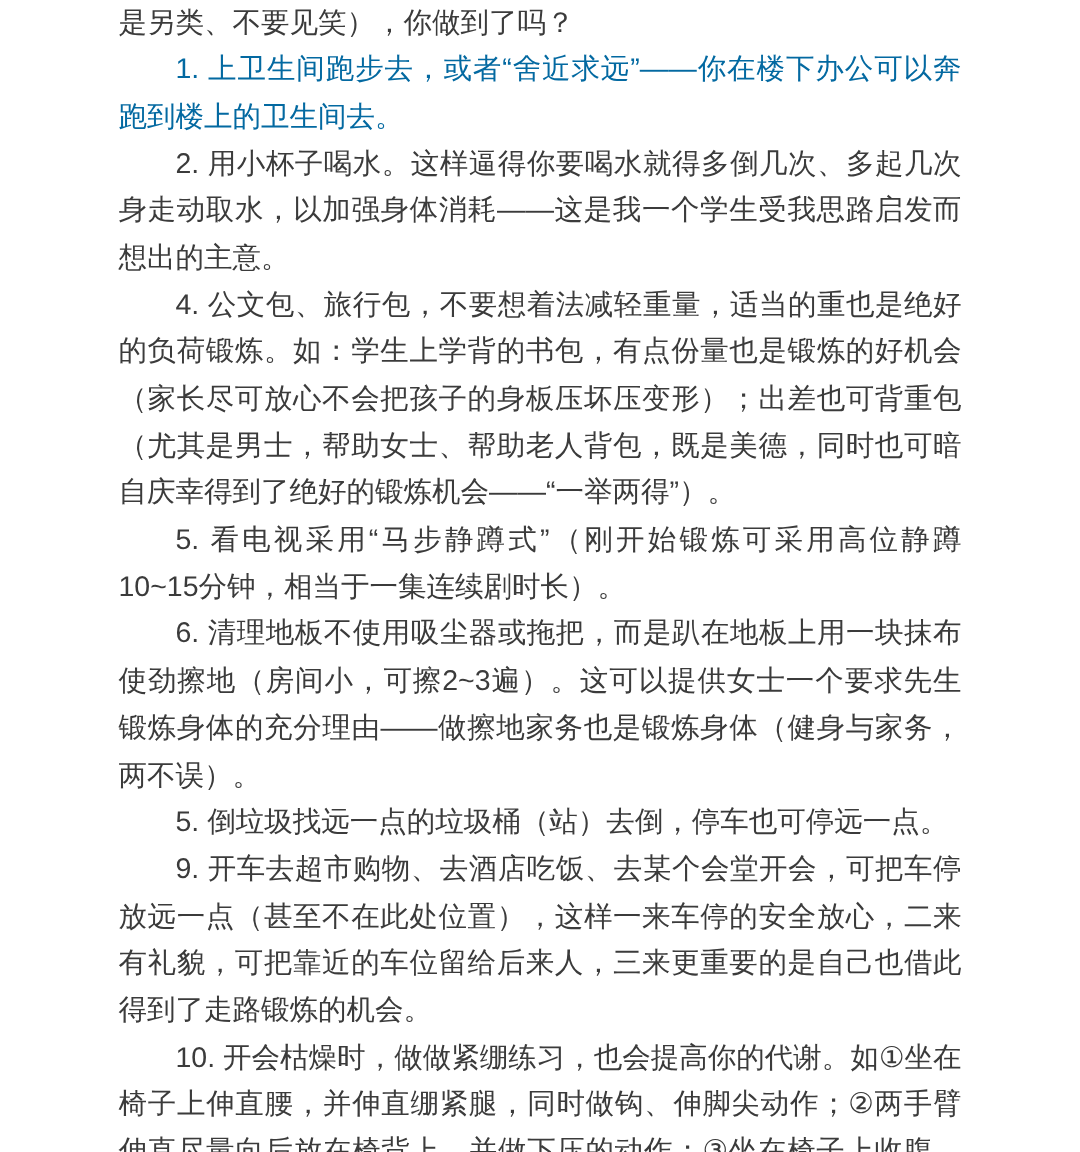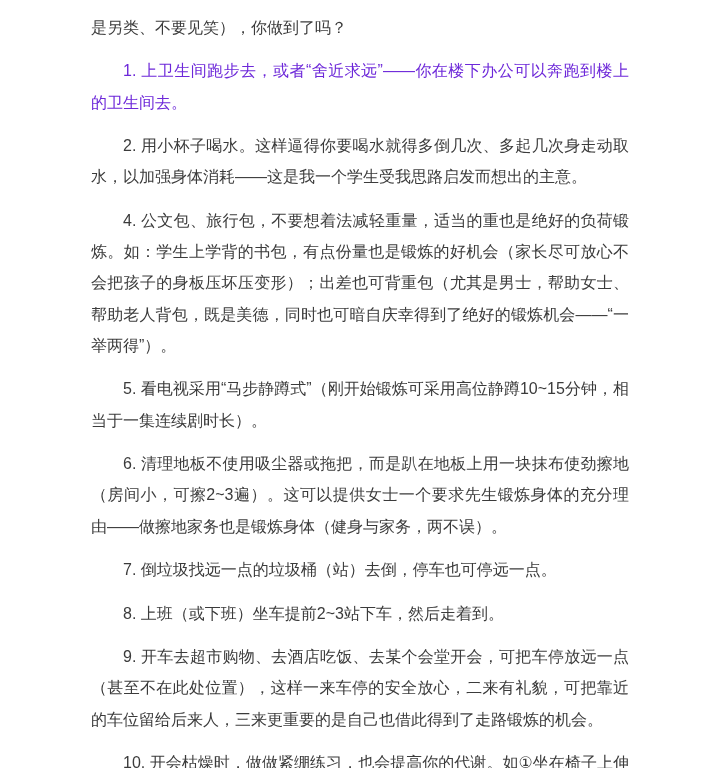--- a/index.html
+++ b/index.html
@@ -14,42 +14,41 @@
     box-sizing: border-box;
     width: 720px;
     height: 768px;
     padding: 0 0 0 79px;
     font-family: "Liberation Sans", "DejaVu Sans", sans-serif;
   }
   .content {
     width: 562px;
   }
   .content p {
-    margin: 12px;
+    margin: 0;
     padding: 0;
-    font-size: 16px;
+    font-size: 19px;
     line-height: 31.35px;
     color: #3b3b3b;
     text-align: justify;
     word-break: normal;
     overflow-wrap: break-word;
   }
   .content p.indent {
     text-indent: 2em;
   }
 </style>
 </head>
 <body style="background: rgb(255, 255, 255);">
 
 <main class="doc">
   <section class="content">
       <p style="color: rgb(59, 59, 59);">是另类、不要见笑），你做到了吗？</p>
-      <p class="indent" style="color: #6d28d9;">1. 上卫生间跑步去，或者“舍近求远”——你在楼下办公可以奔跑到楼上的卫生间去。</p>
+      <p class="indent" style="color: #0369a1;">1. 上卫生间跑步去，或者“舍近求远”——你在楼下办公可以奔跑到楼上的卫生间去。</p>
       <p class="indent" style="color: rgb(59, 59, 59);">2. 用小杯子喝水。这样逼得你要喝水就得多倒几次、多起几次身走动取水，以加强身体消耗——这是我一个学生受我思路启发而想出的主意。</p>
       <p class="indent" style="color: rgb(59, 59, 59);">4. 公文包、旅行包，不要想着法减轻重量，适当的重也是绝好的负荷锻炼。如：学生上学背的书包，有点份量也是锻炼的好机会（家长尽可放心不会把孩子的身板压坏压变形）；出差也可背重包（尤其是男士，帮助女士、帮助老人背包，既是美德，同时也可暗自庆幸得到了绝好的锻炼机会——“一举两得”）。</p>
       <p class="indent" style="color: rgb(59, 59, 59);">5. 看电视采用“马步静蹲式”（刚开始锻炼可采用高位静蹲10~15分钟，相当于一集连续剧时长）。</p>
       <p class="indent" style="color: rgb(59, 59, 59);">6. 清理地板不使用吸尘器或拖把，而是趴在地板上用一块抹布使劲擦地（房间小，可擦2~3遍）。这可以提供女士一个要求先生锻炼身体的充分理由——做擦地家务也是锻炼身体（健身与家务，两不误）。</p>
-      <p class="indent" style="color: rgb(59, 59, 59);">7. 倒垃圾找远一点的垃圾桶（站）去倒，停车也可停远一点。</p>
-      <p class="indent" style="color: rgb(59, 59, 59);">8. 上班（或下班）坐车提前2~3站下车，然后走着到。</p>
+      <p class="indent" style="color: rgb(59, 59, 59);">5. 倒垃圾找远一点的垃圾桶（站）去倒，停车也可停远一点。</p>
       <p class="indent" style="color: rgb(59, 59, 59);">9. 开车去超市购物、去酒店吃饭、去某个会堂开会，可把车停放远一点（甚至不在此处位置），这样一来车停的安全放心，二来有礼貌，可把靠近的车位留给后来人，三来更重要的是自己也借此得到了走路锻炼的机会。</p>
       <p class="indent" style="color: rgb(59, 59, 59);">10. 开会枯燥时，做做紧绷练习，也会提高你的代谢。如①坐在椅子上伸直腰，并伸直绷紧腿，同时做钩、伸脚尖动作；②两手臂伸直尽量向后放在椅背上，并做下压的动作；③坐在椅子上收腹，使膝关节尽量上抬，保持1分钟。</p>
     </section>
 </main>
 
 </body></html>

